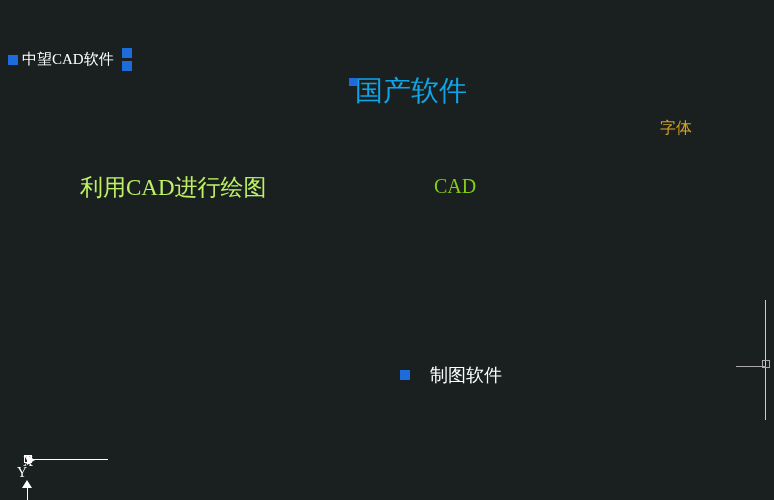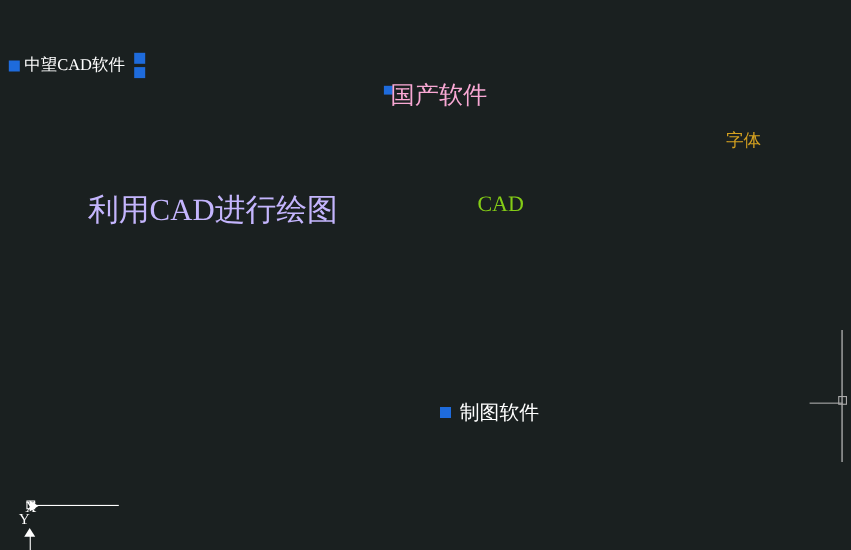--- a/index.html
+++ b/index.html
@@ -45,60 +45,60 @@
       flex-direction: column;
       gap: 3px;
       margin-left: 4px;
     }
 
     
     .main-drawing-text {
       position: absolute;
       top: 172px;
       left: 80px;
-      color: #c4b5fd;
-      font-size: 28px;
+      color: #bef264;
+      font-size: 23px;
       white-space: nowrap;
     }
 
     
     .cad-center-text {
       position: absolute;
       top: 175px;
       left: 434px;
       color: #84cc16;
       font-size: 20px;
     }
 
     
     .guochan-text {
       position: absolute;
       top: 72px;
       left: 355px;
-      color: #f9a8d4;
-      font-size: 22px;
+      color: #0ea5e9;
+      font-size: 28px;
     }
 
     
     .ziti-text {
       position: absolute;
       top: 118px;
       left: 660px;
       color: #d4a020;
       font-size: 16px;
     }
 
     
     .zhitu-container {
       position: absolute;
       top: 363px;
       left: 400px;
       display: flex;
       align-items: center;
-      gap: 8px;
+      gap: 20px;
     }
 
     .zhitu-container .text {
       color: #ffffff;
       font-size: 18px;
     }
 
     
     .small-blue-sq {
       width: 10px;

